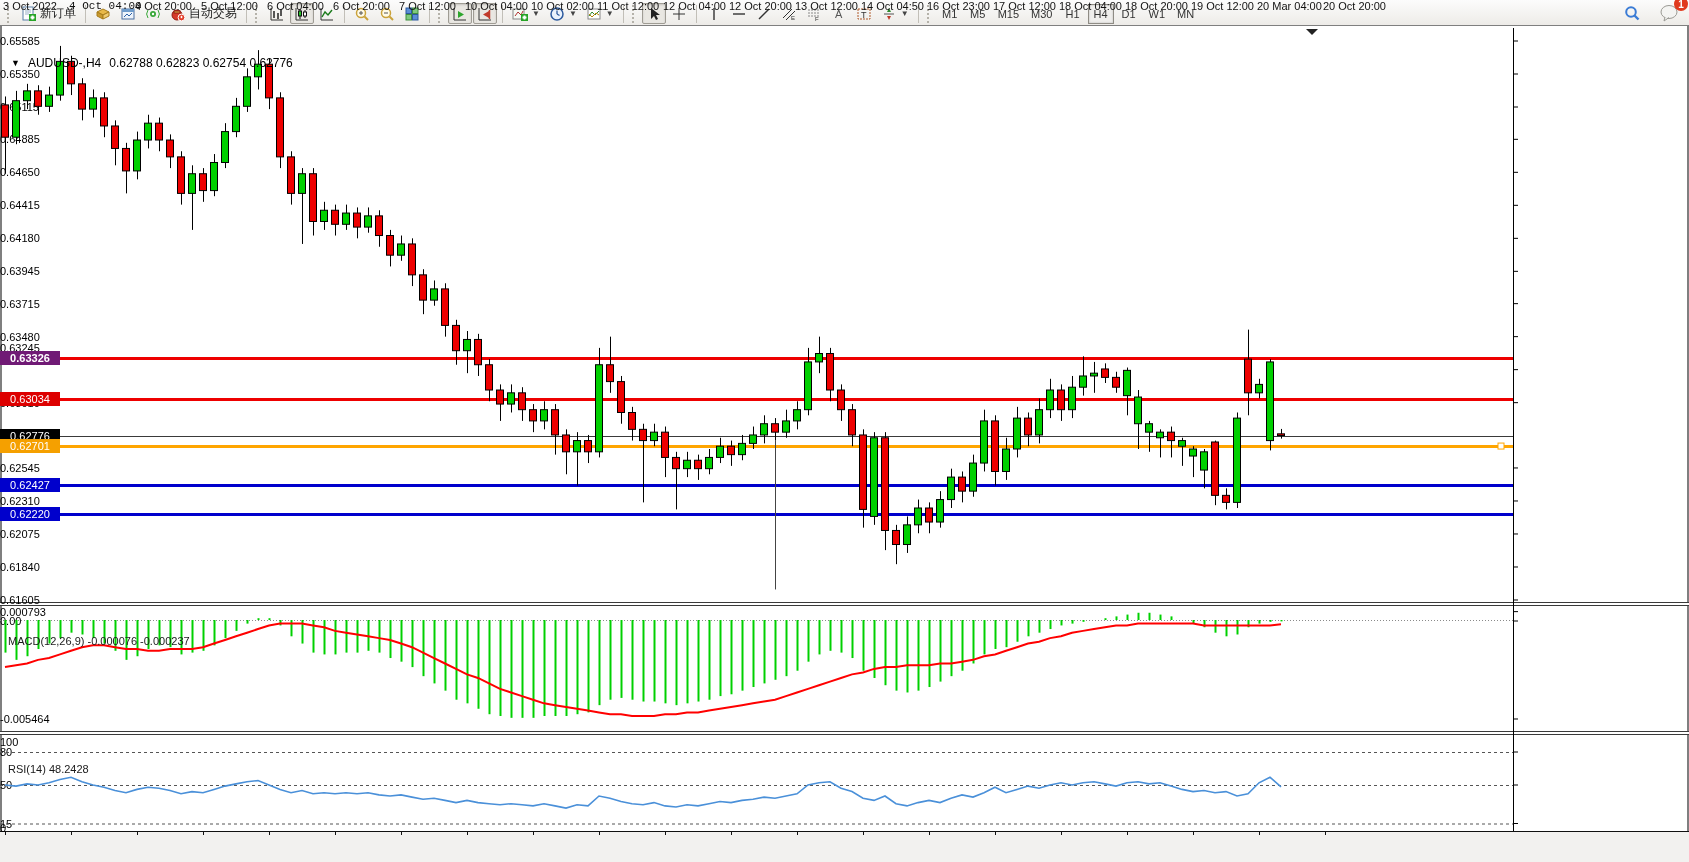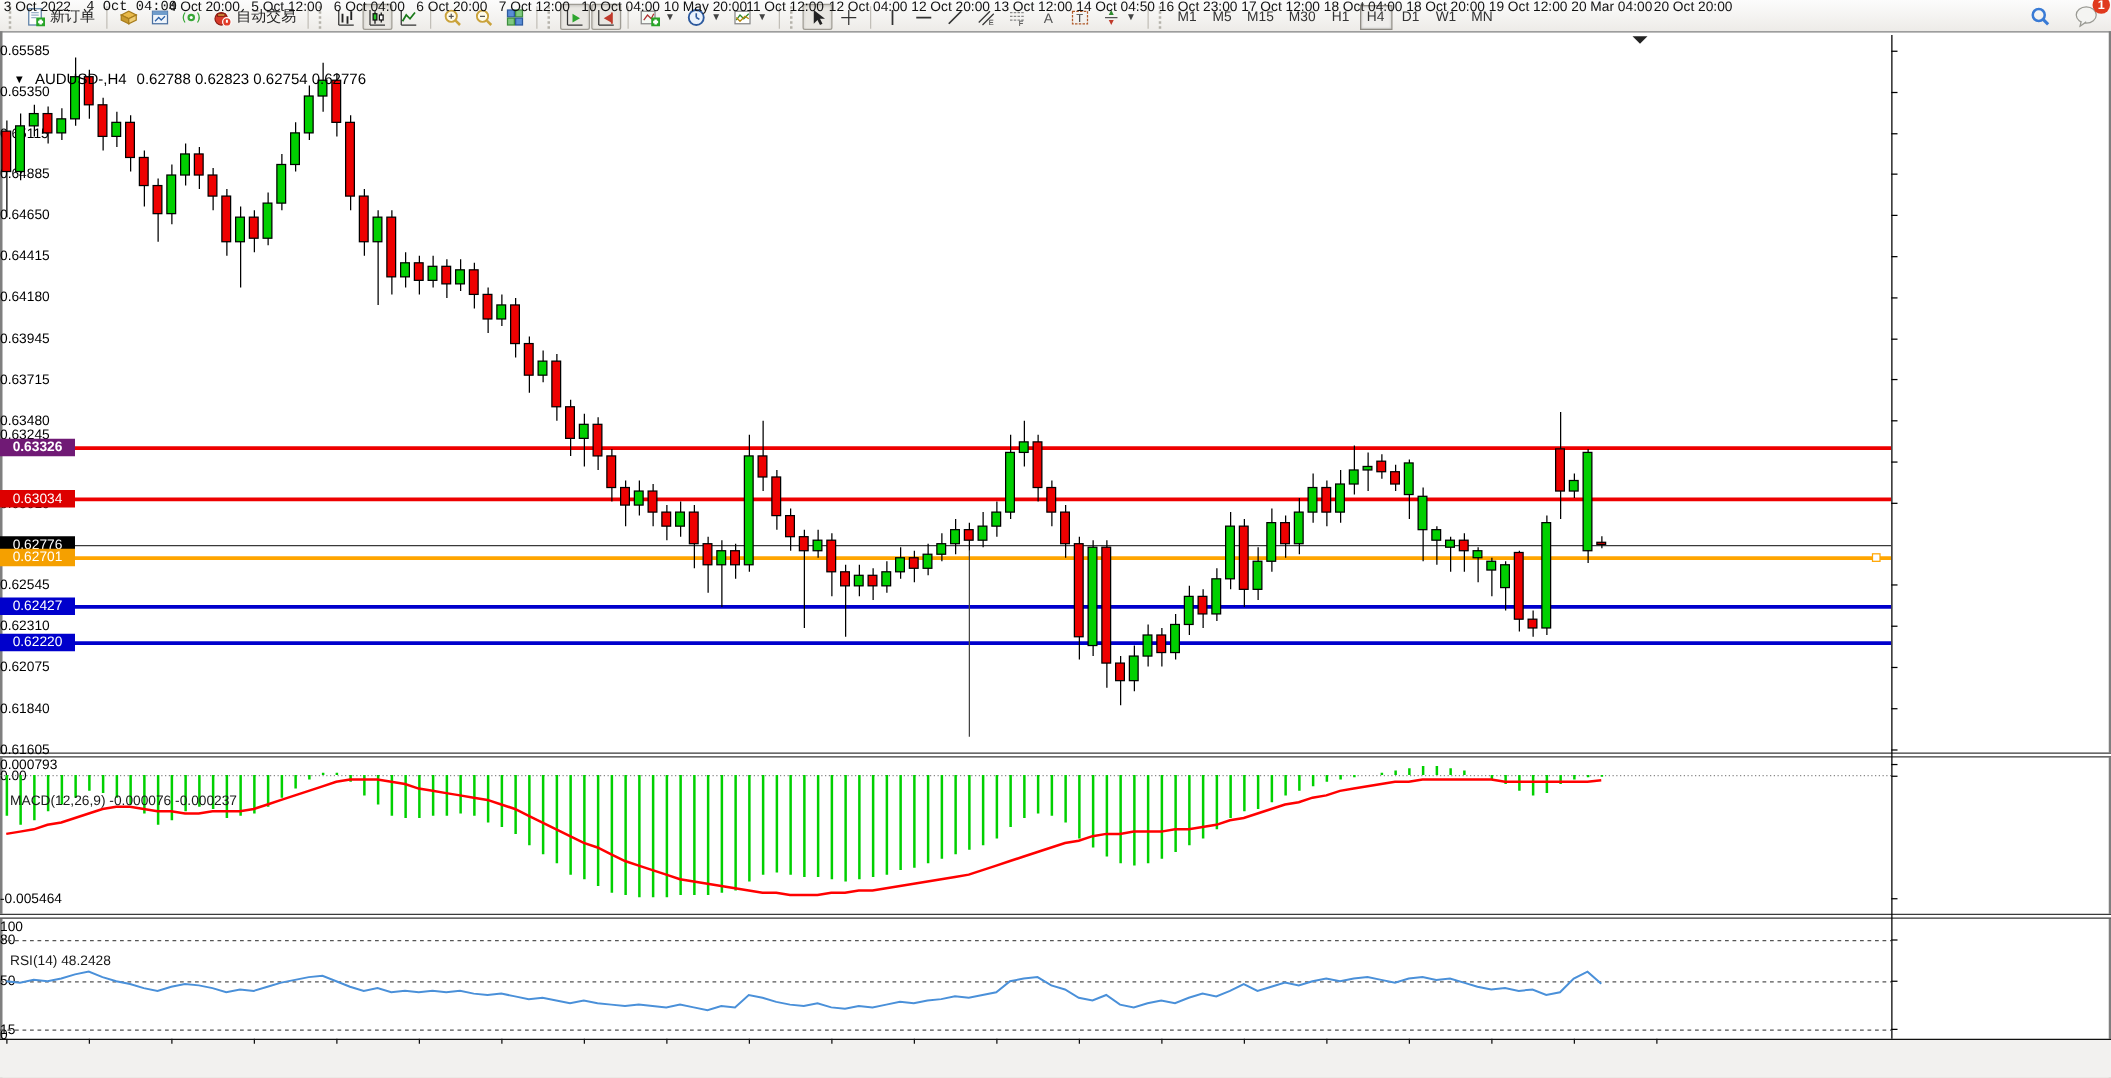--- a/index.html
+++ b/index.html
@@ -833,21 +833,21 @@
       <div class="axis-label" style="left: 0px; top: 823.5px;">15</div>
       <div class="axis-label" style="left: 0px; top: 828px;">0</div>
       <div class="time-label" style="left: 3px; top: 0px;">3 Oct 2022</div>
       <div class="time-label" style="left: 69px; top: 0px; font-family: Liberation Mono, monospace;">4 Oct 04:00</div>
       <div class="time-label" style="left: 135px; top: 0px;">4 Oct 20:00</div>
       <div class="time-label" style="left: 201px; top: 0px;">5 Oct 12:00</div>
       <div class="time-label" style="left: 267px; top: 0px;">6 Oct 04:00</div>
       <div class="time-label" style="left: 333px; top: 0px;">6 Oct 20:00</div>
       <div class="time-label" style="left: 399px; top: 0px;">7 Oct 12:00</div>
       <div class="time-label" style="left: 465px; top: 0px;">10 Oct 04:00</div>
-      <div class="time-label" style="left: 531px; top: 0px;">10 May 20:00</div>
+      <div class="time-label" style="left: 531px; top: 0px;">10 Oct 02:00</div>
       <div class="time-label" style="left: 597px; top: 0px;">11 Oct 12:00</div>
       <div class="time-label" style="left: 663px; top: 0px;">12 Oct 04:00</div>
       <div class="time-label" style="left: 729px; top: 0px;">12 Oct 20:00</div>
       <div class="time-label" style="left: 795px; top: 0px;">13 Oct 12:00</div>
       <div class="time-label" style="left: 861px; top: 0px;">14 Oct 04:50</div>
       <div class="time-label" style="left: 927px; top: 0px;">16 Oct 23:00</div>
       <div class="time-label" style="left: 993px; top: 0px;">17 Oct 12:00</div>
       <div class="time-label" style="left: 1059px; top: 0px;">18 Oct 04:00</div>
       <div class="time-label" style="left: 1125px; top: 0px;">18 Oct 20:00</div>
       <div class="time-label" style="left: 1191px; top: 0px;">19 Oct 12:00</div>

